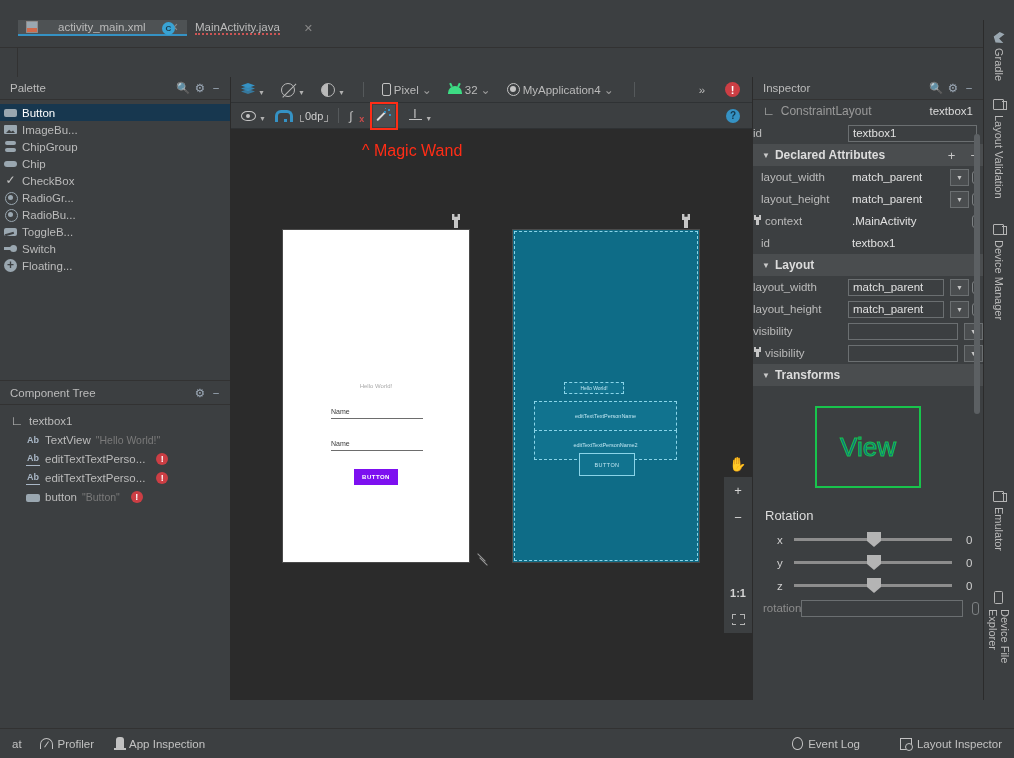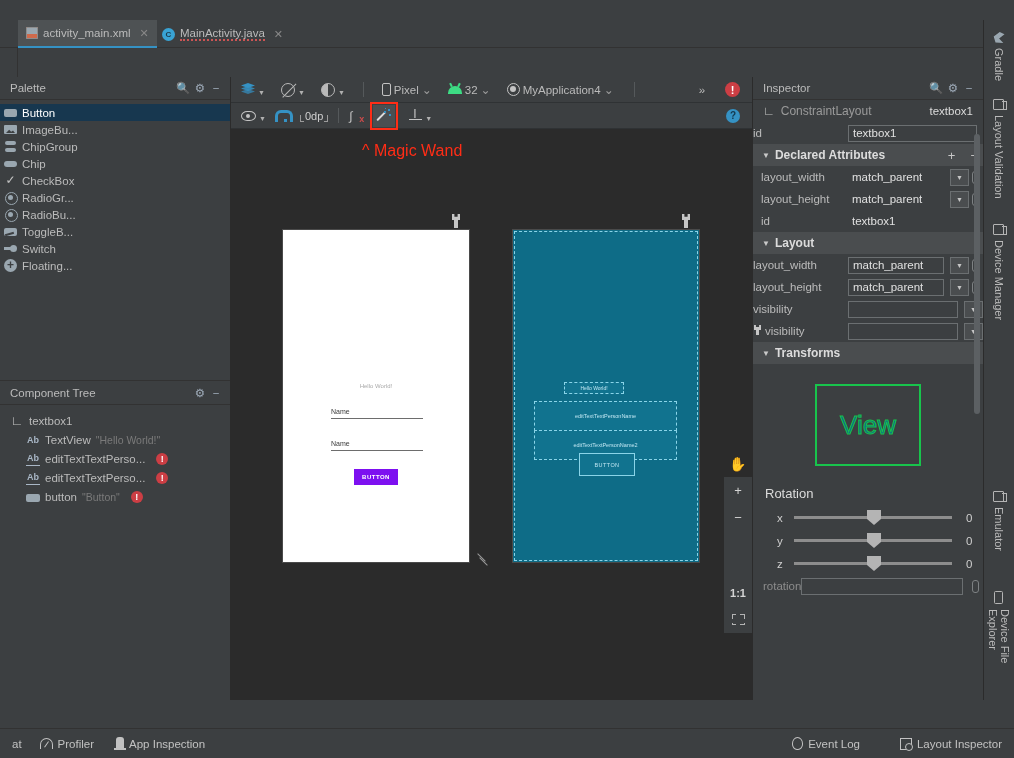--- a/index.html
+++ b/index.html
@@ -9,22 +9,22 @@
     font-family:"Liberation Sans", sans-serif;
     font-size:11px;
     color:#bbbbbb;
     position:relative;
   }
   .app { position:absolute; inset:0; background:#3c3f41; }
 
   
   .tabbar { position:absolute; left:0; top:20px; width:1014px; height:28px;
             background:#3c3f41; border-bottom:1px solid #323232; }
-  .tab { position:absolute; top:0; height:28px; display:flex; align-items:center;
-         gap:5px; padding:0 8px; font-size:11.5px; color:#bbbbbb; }
+  .tab { position:absolute; top:0; height:16px; display:flex; align-items:center;
+         gap:20px; padding:0 8px; font-size:11.5px; color:#bbbbbb; }
   .tab.active { background:#4e5254; border-bottom:2px solid #3592c4; }
   .tab .tlabel { white-space:nowrap; }
   .tab .xico { color:#888; font-size:11px; margin-left:4px; }
   .xmlico { width:12px; height:12px; background:#cf6a4c; border-radius:1px; position:relative;
             box-shadow:inset 0 0 0 1px #8d8d8d; }
   .xmlico:after { content:""; position:absolute; left:1px; top:1px; width:10px; height:6px;
                   background:#9aa7b0; }
   .jico { width:13px; height:13px; border-radius:50%; background:#39a3d4;
           display:flex; align-items:center; justify-content:center;
           color:#1b3a4b; font-size:8px; font-weight:bold; }
@@ -567,20 +567,25 @@
         <span class="adrop">▼</span>
         <span class="apill"></span>
       </div>
       <div class="arow">
         <span class="lbl ind">layout_height</span>
         <span class="afield plain sm">match_parent</span>
         <span class="adrop">▼</span>
         <span class="apill"></span>
       </div>
       <div class="arow">
+        <span class="lbl"><span class="wrench-sm"></span><span>context</span></span>
+        <span class="afield plain sm">.MainActivity</span>
+        <span class="apill"></span>
+      </div>
+      <div class="arow">
         <span class="lbl ind">id</span>
         <span class="afield plain sm">textbox1</span>
       </div>
 
       <div class="sect">
         <span class="tri">▼</span>
         <span>Layout</span>
       </div>
 
       <div class="arow">

